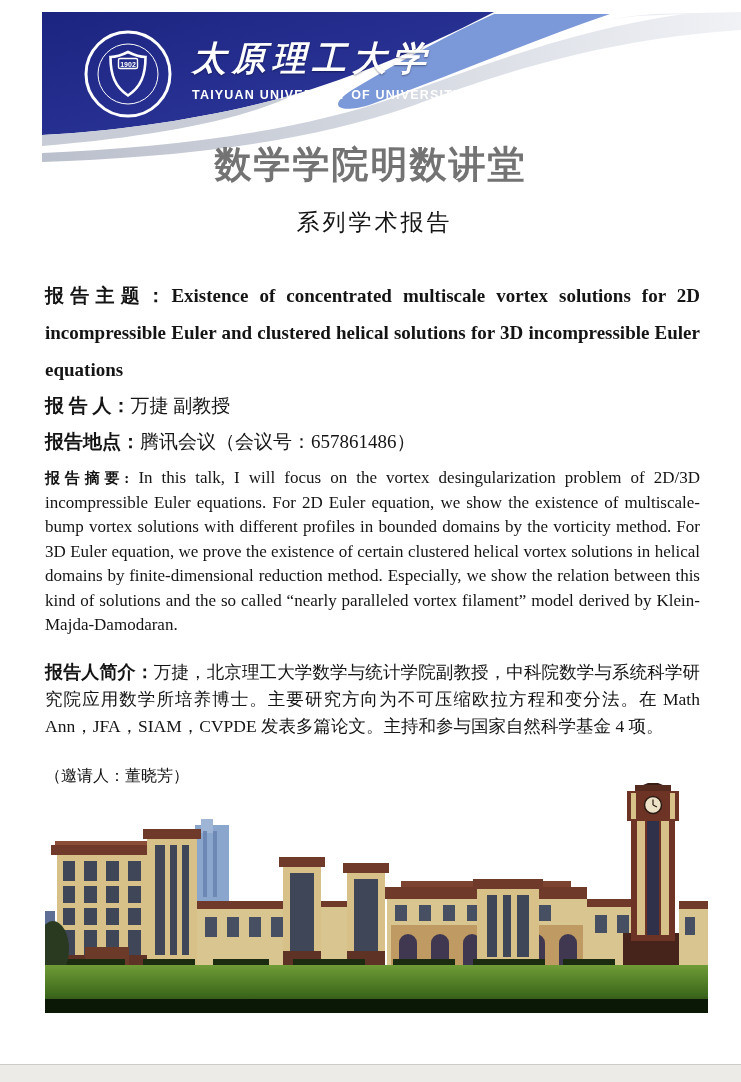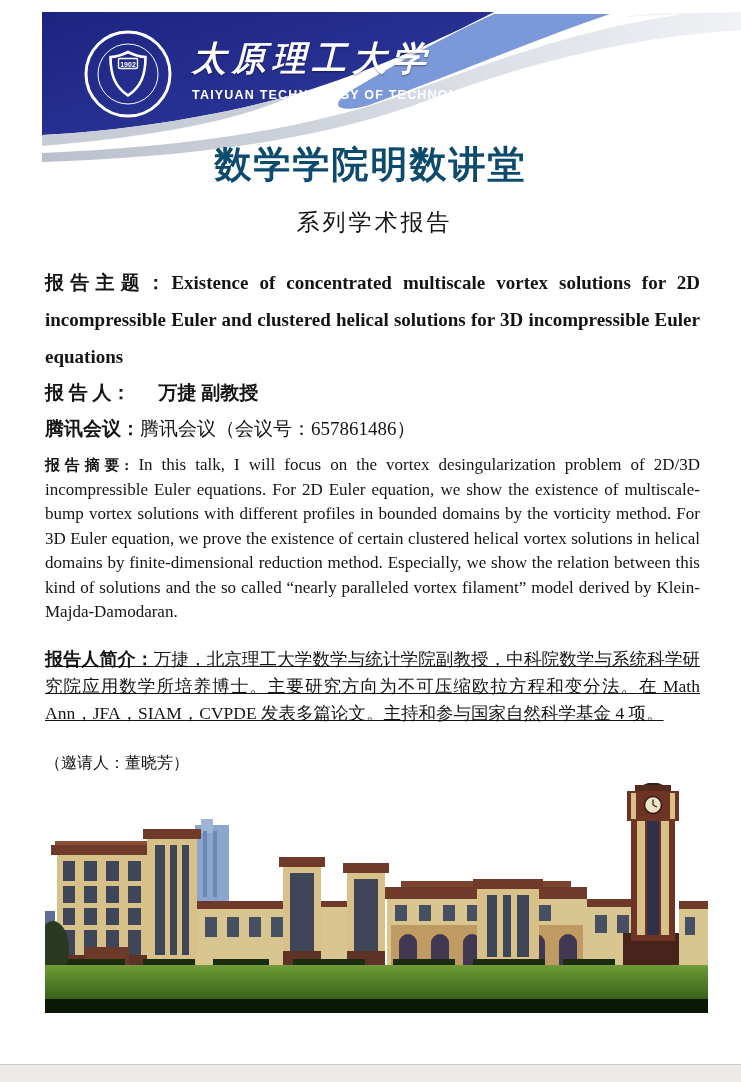--- a/index.html
+++ b/index.html
@@ -14,27 +14,27 @@
   .uni-zh{font-size:34px;font-style:italic;font-weight:bold;letter-spacing:6px;white-space:nowrap;
           text-shadow:0 1px 2px rgba(0,0,20,.4);}
   .uni-en{margin-top:6px;font-family:"Liberation Sans","DejaVu Sans",sans-serif;
           font-size:12.5px;font-weight:bold;letter-spacing:1.2px;white-space:nowrap;}
 
   
   .content{position:absolute;left:0;top:0;width:741px;padding:0;}
   .title{margin:140px 0 0 0;text-align:center;font-size:37px;font-weight:bold;letter-spacing:2px;}
   .subtitle{margin:17px 0 0 8px;text-align:center;font-size:23px;letter-spacing:3px;}
   .body-col{margin:0 41px 0 45px;}
-  .topic{margin:26px 0 0 0;font-size:19px;line-height:37px;font-weight:bold;text-align:justify;}
+  .topic{margin:39px 0 0 0;font-size:19px;line-height:37px;font-weight:bold;text-align:justify;}
   .info{margin:0;font-size:19px;line-height:36px;}
   .info .lbl{font-weight:bold;}
-  .bold{font-weight:bold;margin-left:28px;}
+  .bold{font-weight:normal;}
   .abstract{margin:6px 0 0 0;font-size:17px;line-height:24.5px;text-align:justify;}
   .abstract .lbl{font-size:15px;font-weight:bold;}
-  .bio{margin:21px 0 12px 0;font-size:17.5px;line-height:27px;text-align:justify;text-decoration:underline;}
+  .bio{margin:21px 0 12px 0;font-size:17.5px;line-height:27px;text-align:justify;}
   .bio .lbl{font-size:18px;font-weight:bold;}
   .invite{margin:22px 0 8px 0;font-size:16px;line-height:28px;}
 
   
   .photo{position:absolute;left:45px;top:783px;width:663px;height:230px;}
   .photo svg{display:block;width:663px;height:230px;}
 
   
   .footer-band{position:absolute;left:0;top:1064px;width:741px;height:18px;
                background:#ecebe8;border-top:1px solid #cdcbc8;}
@@ -71,35 +71,35 @@
     <svg class="seal" viewBox="0 0 92 92">
       <circle cx="46" cy="46" r="42" fill="none" stroke="#ffffff" stroke-width="3"></circle>
       <circle cx="46" cy="46" r="30" fill="none" stroke="#ffffff" stroke-width="1"></circle>
       <path d="M46 24 C 53 27.5 59 29 63.5 29 C 63.5 47 59 59 46 67.5 C 33 59 28.5 47 28.5 29 C 33 29 39 27.5 46 24 Z" fill="none" stroke="#ffffff" stroke-width="2.6"></path>
       <rect x="36.5" y="30.5" width="19" height="10" rx="1.5" fill="none" stroke="#ffffff" stroke-width="1.4"></rect>
       <text x="46" y="38.5" text-anchor="middle" font-size="7" font-weight="bold" fill="#ffffff" font-family="Liberation Sans, DejaVu Sans, sans-serif">1902</text>
     </svg>
 
     <div class="uni-names">
       <div class="uni-zh">太原理工大学</div>
-      <div class="uni-en">TAIYUAN TECHNOLOGY OF TECHNOLOGY</div>
+      <div class="uni-en">TAIYUAN UNIVERSITY OF UNIVERSITY</div>
     </div>
   </div>
 
   <div class="content">
-    <h1 class="title" style="color:#0c4a6e;">数学学院明数讲堂</h1>
+    <h1 class="title" style="color:#737373;">数学学院明数讲堂</h1>
     <div class="subtitle">系列学术报告</div>
 
     <div class="body-col">
       <p class="topic"><span class="lbl">报告主题：</span><span>Existence of concentrated multiscale vortex solutions for 2D incompressible Euler and clustered helical solutions for 3D incompressible Euler equations</span></p>
 
       <p class="info"><span class="lbl">报 告 人：</span><span class="bold">万捷 副教授</span></p>
 
 
-      <p class="info"><span class="lbl">腾讯会议：</span><span>腾讯会议（会议号：657861486）</span></p>
+      <p class="info"><span class="lbl">报告地点：</span><span>腾讯会议（会议号：657861486）</span></p>
 
       <p class="abstract"><span class="lbl">报告摘要:</span> <span>In this talk, I will focus on the vortex desingularization problem of 2D/3D incompressible Euler equations. For 2D Euler equation, we show the existence of multiscale-bump vortex solutions with different profiles in bounded domains by the vorticity method. For 3D Euler equation, we prove the existence of certain clustered helical vortex solutions in helical domains by finite-dimensional reduction method. Especially, we show the relation between this kind of solutions and the so called “nearly paralleled vortex filament” model derived by Klein-Majda-Damodaran.</span></p>
 
       <p class="bio"><span class="lbl">报告人简介：</span><span>万捷，北京理工大学数学与统计学院副教授，中科院数学与系统科学研究院应用数学所培养博士。主要研究方向为不可压缩欧拉方程和变分法。在 Math Ann，JFA，SIAM，CVPDE 发表多篇论文。主持和参与国家自然科学基金 4 项。</span></p>
 
       <p class="invite">（邀请人：董晓芳）</p>
     </div>
   </div>
 
   <div class="photo">

